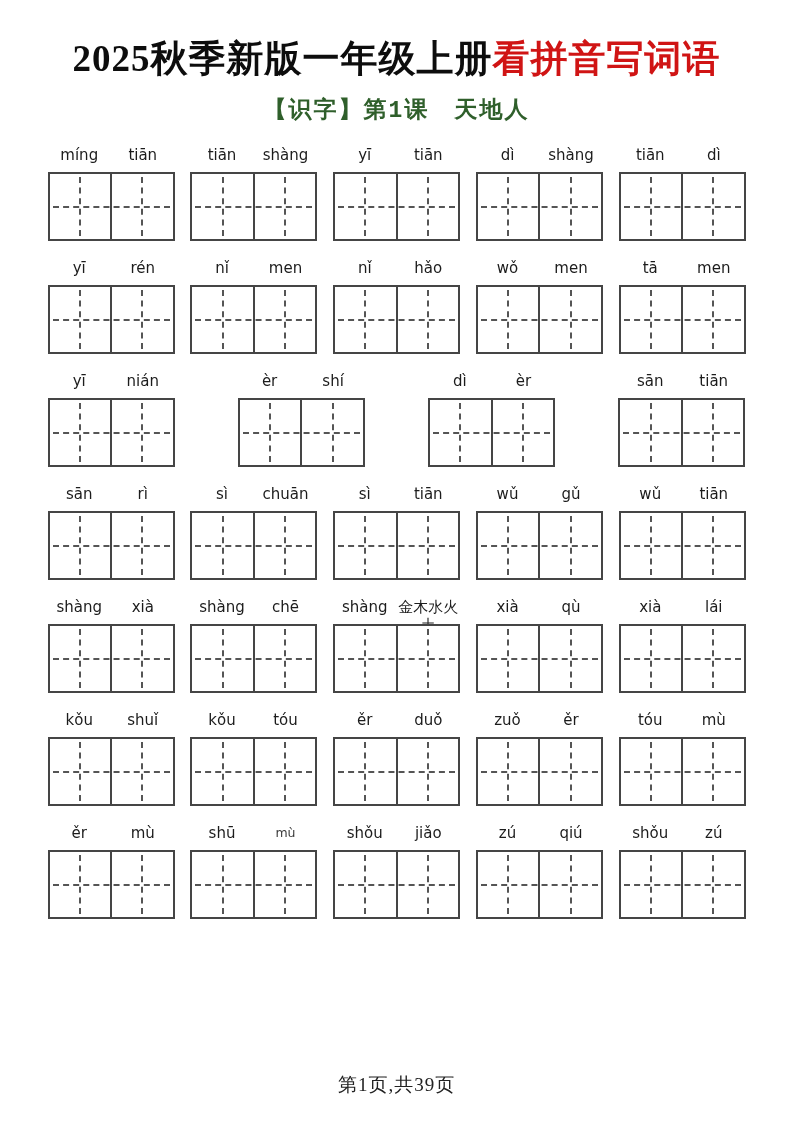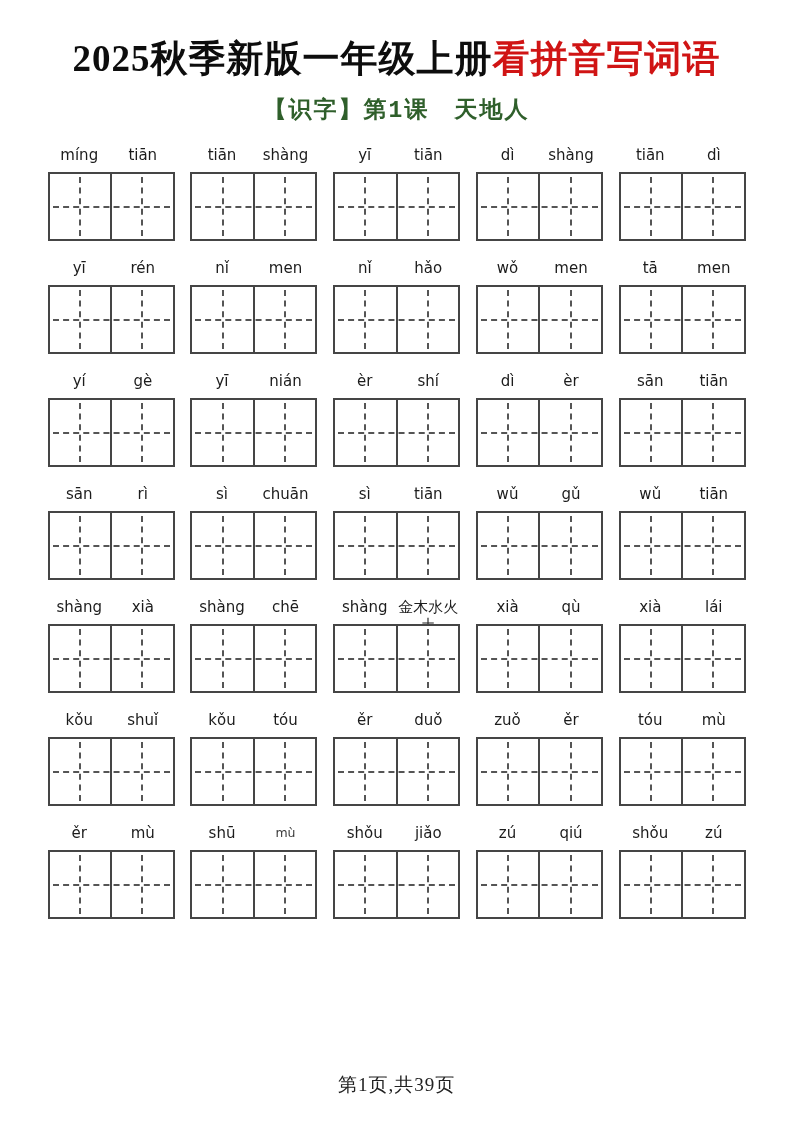--- a/index.html
+++ b/index.html
@@ -204,30 +204,20 @@
                 <div class="cell first"></div>
                 <div class="cell"></div>
               </div>
             </div>
           </div>
         </section>
         <section>
           <div class="row">
             <div class="word">
               <div class="pinyin">
-                <span class="py">yí</span>
-                <span class="py">gè</span>
-              </div>
-              <div class="box">
-                <div class="cell first"></div>
-                <div class="cell"></div>
-              </div>
-            </div>
-            <div class="word">
-              <div class="pinyin">
                 <span class="py">yī</span>
                 <span class="py">nián</span>
               </div>
               <div class="box">
                 <div class="cell first"></div>
                 <div class="cell"></div>
               </div>
             </div>
             <div class="word">
               <div class="pinyin">

